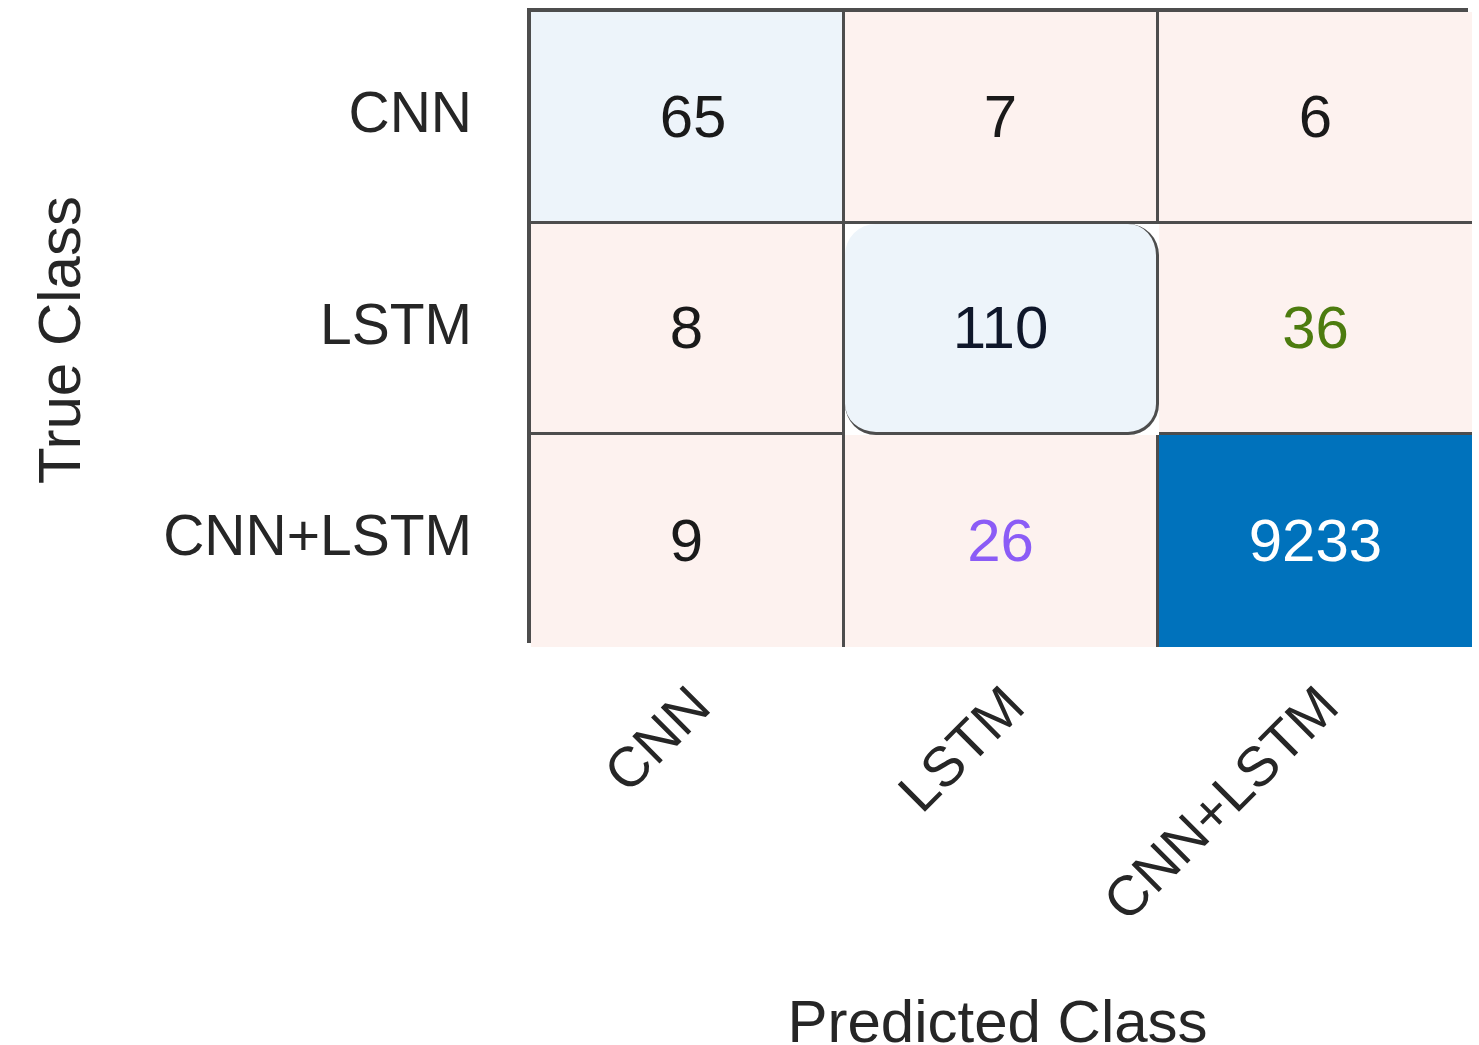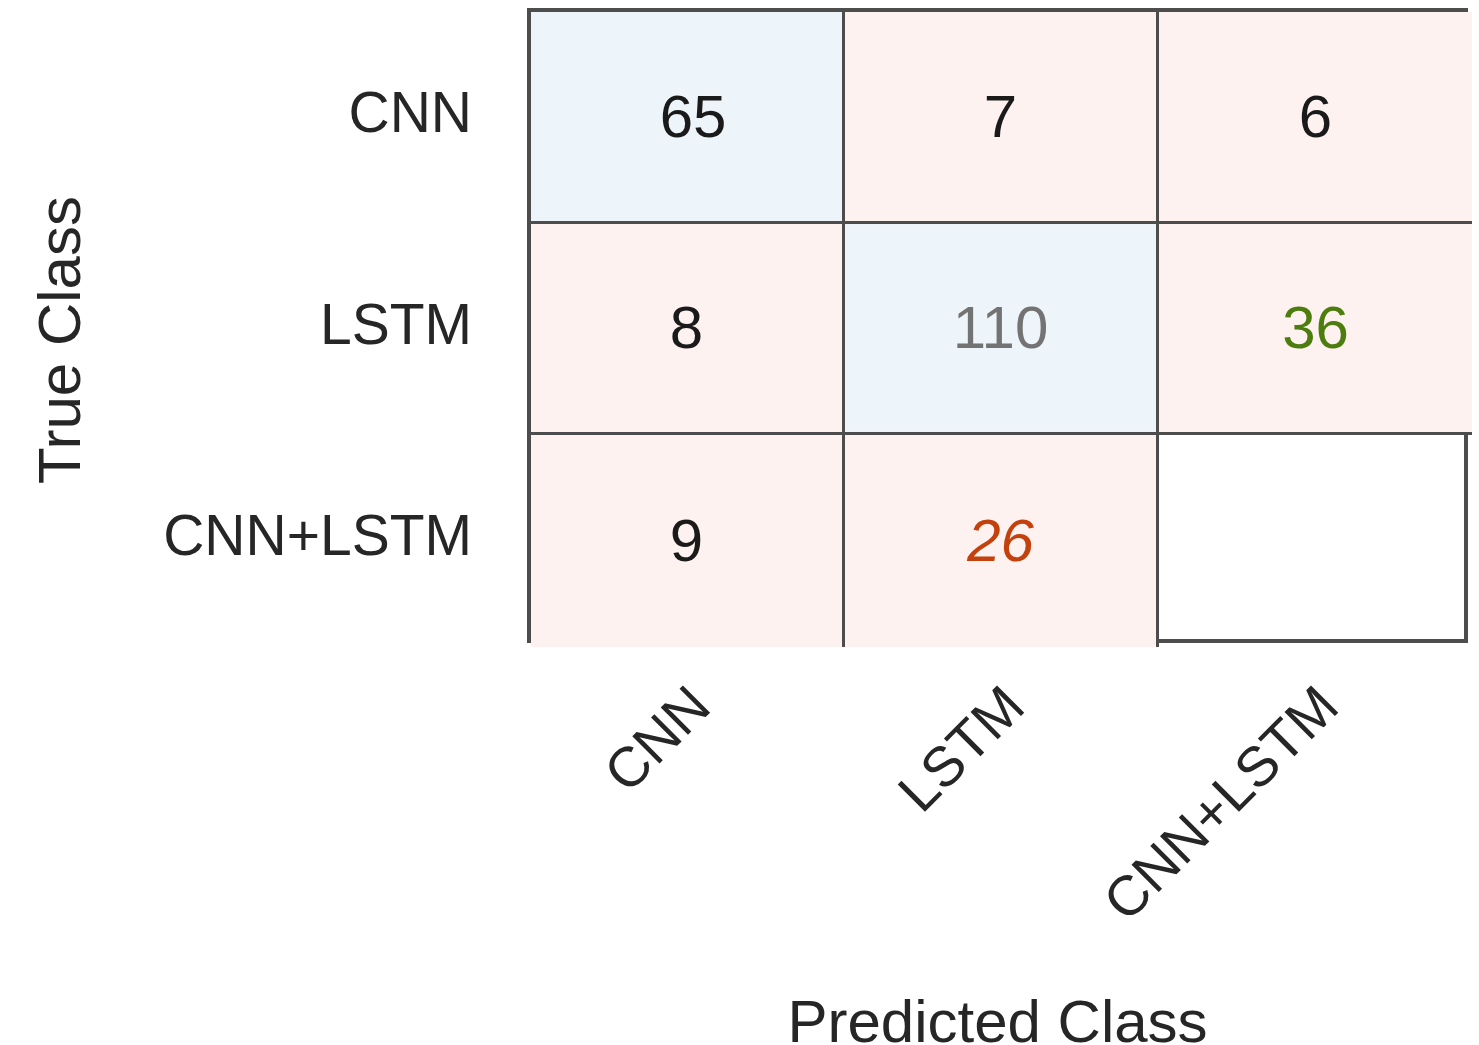--- a/index.html
+++ b/index.html
@@ -106,32 +106,35 @@
     <div class="cell" style="background-color: rgb(253, 242, 239); color: rgb(26, 26, 26); border-right-color: rgb(77, 77, 77); border-bottom-color: rgb(77, 77, 77);">
       <span class="val">7</span>
     </div>
     <div class="cell" style="background-color: rgb(253, 242, 239); color: rgb(26, 26, 26); border-right-color: rgb(77, 77, 77); border-bottom-color: rgb(77, 77, 77);">
       <span class="val">6</span>
     </div>
 
     <div class="cell" style="background-color: rgb(253, 242, 239); color: rgb(26, 26, 26); border-right-color: rgb(77, 77, 77); border-bottom-color: rgb(77, 77, 77);">
       <span class="val">8</span>
     </div>
-    <div class="cell" style="background-color: rgb(237, 244, 250); color: #737373; border-right-color: rgb(77, 77, 77); border-bottom-color: rgb(77, 77, 77);">
+    <div class="cell" style="background-color: rgb(237, 244, 250); color: #0f172a; border-right-color: rgb(77, 77, 77); border-bottom-color: rgb(77, 77, 77); border-radius: 31px;">
       <span class="val">110</span>
     </div>
     <div class="cell" style="background-color: rgb(253, 242, 239); color: #4d7c0f; border-right-color: rgb(77, 77, 77); border-bottom-color: rgb(77, 77, 77);">
       <span class="val">36</span>
     </div>
 
     <div class="cell" style="background-color: rgb(253, 242, 239); color: rgb(26, 26, 26); border-right-color: rgb(77, 77, 77); border-bottom-color: rgb(77, 77, 77);">
       <span class="val">9</span>
     </div>
-    <div class="cell" style="background-color: rgb(253, 242, 239); color: #c2410c; border-right-color: rgb(77, 77, 77); border-bottom-color: rgb(77, 77, 77); font-style: italic;">
+    <div class="cell" style="background-color: rgb(253, 242, 239); color: #8b5cf6; border-right-color: rgb(77, 77, 77); border-bottom-color: rgb(77, 77, 77);">
       <span class="val">26</span>
+    </div>
+    <div class="cell" style="background-color: rgb(0, 114, 188); color: rgb(255, 255, 255); border-right-color: rgb(77, 77, 77); border-bottom-color: rgb(77, 77, 77);">
+      <span class="val">9233</span>
     </div>
   </div>
 
   <div class="col-label" id="col-label-0" style="color: rgb(38, 38, 38);">CNN</div>
   <div class="col-label" id="col-label-1" style="color: rgb(38, 38, 38);">LSTM</div>
   <div class="col-label" id="col-label-2" style="color: rgb(38, 38, 38);">CNN+LSTM</div>
 
   <div id="xlabel" style="color: rgb(38, 38, 38); margin-top: 44px;">Predicted Class</div>
 
 </div>

